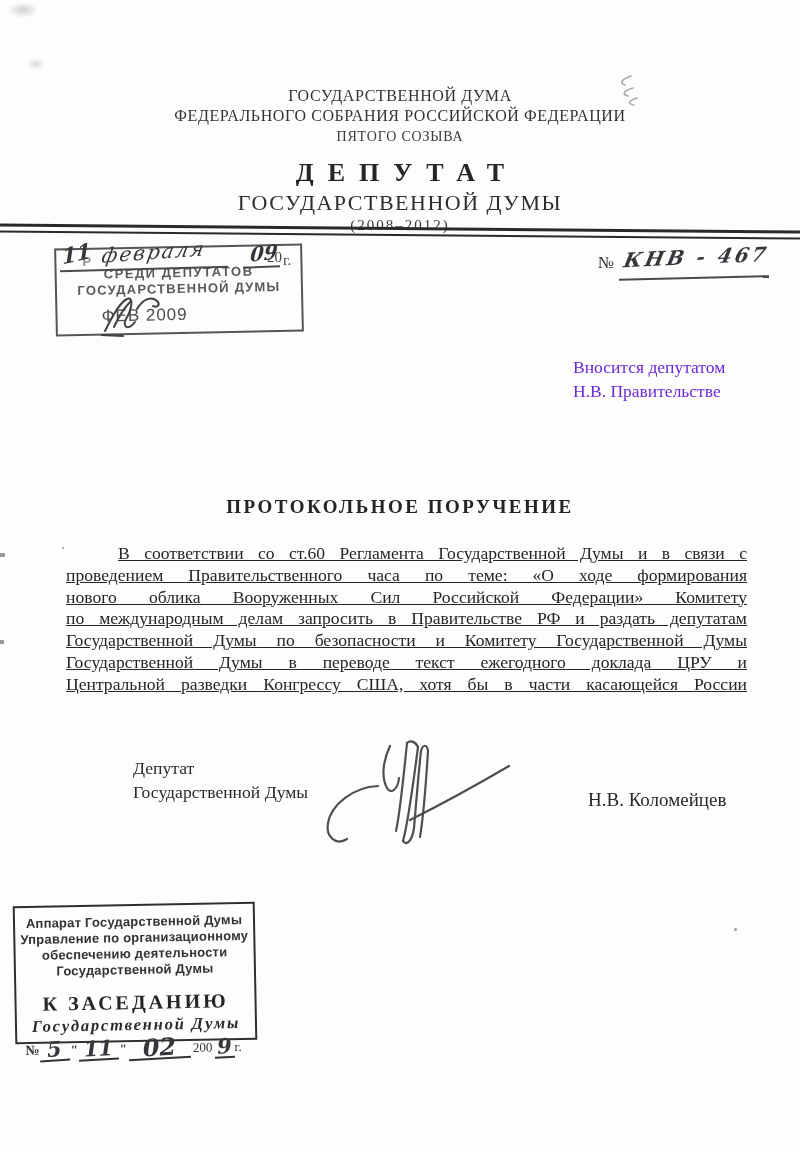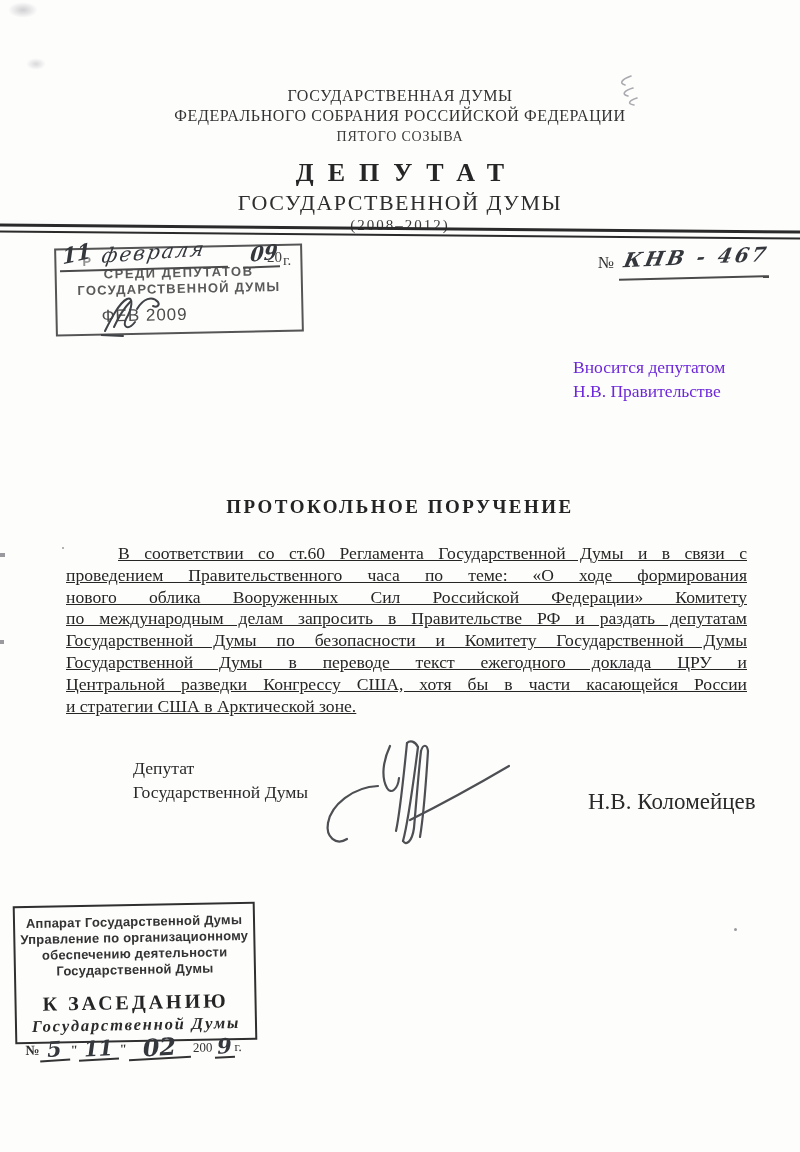--- a/index.html
+++ b/index.html
@@ -42,21 +42,21 @@
   .intro{position:absolute; left:573px; top:356px; font-size:17.5px; line-height:23.5px; color:#6d28d9;}
   
   .doc-title{position:absolute; top:496px; left:0; width:800px; text-align:center;
         font-size:19px; font-weight:bold; letter-spacing:2.5px; color:#242424;}
   .body-text{position:absolute; left:66px; top:543px; width:681px; font-size:17.6px; color:#262626;text-decoration:underline;}
   .body-text .ln{text-align:justify; text-align-last:justify; line-height:21.8px; white-space:nowrap;}
   .body-text .ln.first{padding-left:52px;}
   .body-text .ln.last{text-align-last:left; white-space:normal;}
   
   .sig-post{position:absolute; left:133px; top:756px; font-size:17.6px; line-height:24px; color:#2a2a2a;}
-  .sig-name{position:absolute; left:588px; top:789px; font-size:23px; color:#2a2a2a;}
+  .sig-name{position:absolute; left:588px; top:789px; font-size:19px; color:#2a2a2a;}
   .sig-svg{position:absolute; left:320px; top:733px;}
   
   .reg-stamp{position:absolute; left:14px; top:904px; width:242px; height:138px;
         border:2.5px solid #2f2f2f; transform:rotate(-1.1deg); text-align:center;
         color:#2e2e2e; padding-top:8px; box-sizing:border-box;}
   .rs-org{font-family:"Liberation Sans", sans-serif; font-weight:bold; font-size:13px; line-height:16px; letter-spacing:.2px; color:#333;}
   .rs-head{margin-top:13px; font-size:20px; font-weight:bold; letter-spacing:3px; color:#252525;}
   .rs-sub{font-size:16.5px; font-weight:bold; font-style:italic; letter-spacing:1.8px; color:#2a2a2a; margin-top:1px;}
   .rs-noline{display:flex; align-items:flex-end; justify-content:flex-start; margin:3px 8px 0 8px; font-size:13px; color:#333;}
   .rs-noline .lbl{font-size:14px; font-weight:bold; padding-bottom:3px;}
@@ -93,21 +93,21 @@
   <div class="speck sp4"></div>
   <svg class="scribble-svg" width="50" height="42" viewBox="0 0 50 42">
     <g fill="none" stroke="#8e8e96" stroke-width="1.6" stroke-linecap="round">
       <path d="M30 4 C 22 7, 17 11, 24 13"></path>
       <path d="M32 16 C 25 18, 19 22, 27 24"></path>
       <path d="M36 26 C 29 28, 25 32, 33 33"></path>
     </g>
   </svg>
 
   <div class="header">
-    <div class="h-line1">ГОСУДАРСТВЕННАЯ ДУМЫ</div>
+    <div class="h-line1">ГОСУДАРСТВЕННОЙ ДУМА</div>
     <div class="h-line2">ФЕДЕРАЛЬНОГО СОБРАНИЯ РОССИЙСКОЙ ФЕДЕРАЦИИ</div>
     <div class="h-line3">ПЯТОГО СОЗЫВА</div>
     <div class="h-title">ДЕПУТАТ</div>
     <div class="h-sub">ГОСУДАРСТВЕННОЙ ДУМЫ</div>
     <div class="h-years">(2008–2012)</div>
   </div>
   <div class="rule"></div>
 
   <div class="dist-stamp">
     <div class="ds-frag">Р</div>
@@ -144,21 +144,20 @@
   <div class="doc-title">ПРОТОКОЛЬНОЕ ПОРУЧЕНИЕ</div>
 
   <div class="body-text">
     <div class="ln first">В соответствии со ст.60 Регламента Государственной Думы и в связи с</div>
     <div class="ln">проведением Правительственного часа по теме: «О ходе формирования</div>
     <div class="ln">нового облика Вооруженных Сил Российской Федерации» Комитету</div>
     <div class="ln">по международным делам запросить в Правительстве РФ и раздать депутатам</div>
     <div class="ln">Государственной Думы по безопасности и Комитету Государственной Думы</div>
     <div class="ln">Государственной Думы в переводе текст ежегодного доклада ЦРУ и</div>
     <div class="ln">Центральной разведки Конгрессу США, хотя бы в части касающейся России</div>
-    <div class="ln last">и стратегии США в Арктической зоне.</div>
   </div>
 
   <div class="sig-post">
     <div>Депутат</div>
     <div>Государственной Думы</div>
   </div>
   <svg class="sig-svg" width="200" height="118" viewBox="0 0 200 118">
     <g fill="none" stroke="#3a3d41" stroke-width="2.2" stroke-linecap="round" opacity="0.9">
       <path d="M58 53 C 33 54, 11 72, 8 90 C 5.5 104, 16 113, 27 106"></path>
       <path d="M70 13 C 63 28, 61 44, 67 55 C 71 62, 78 56, 79 45"></path>

